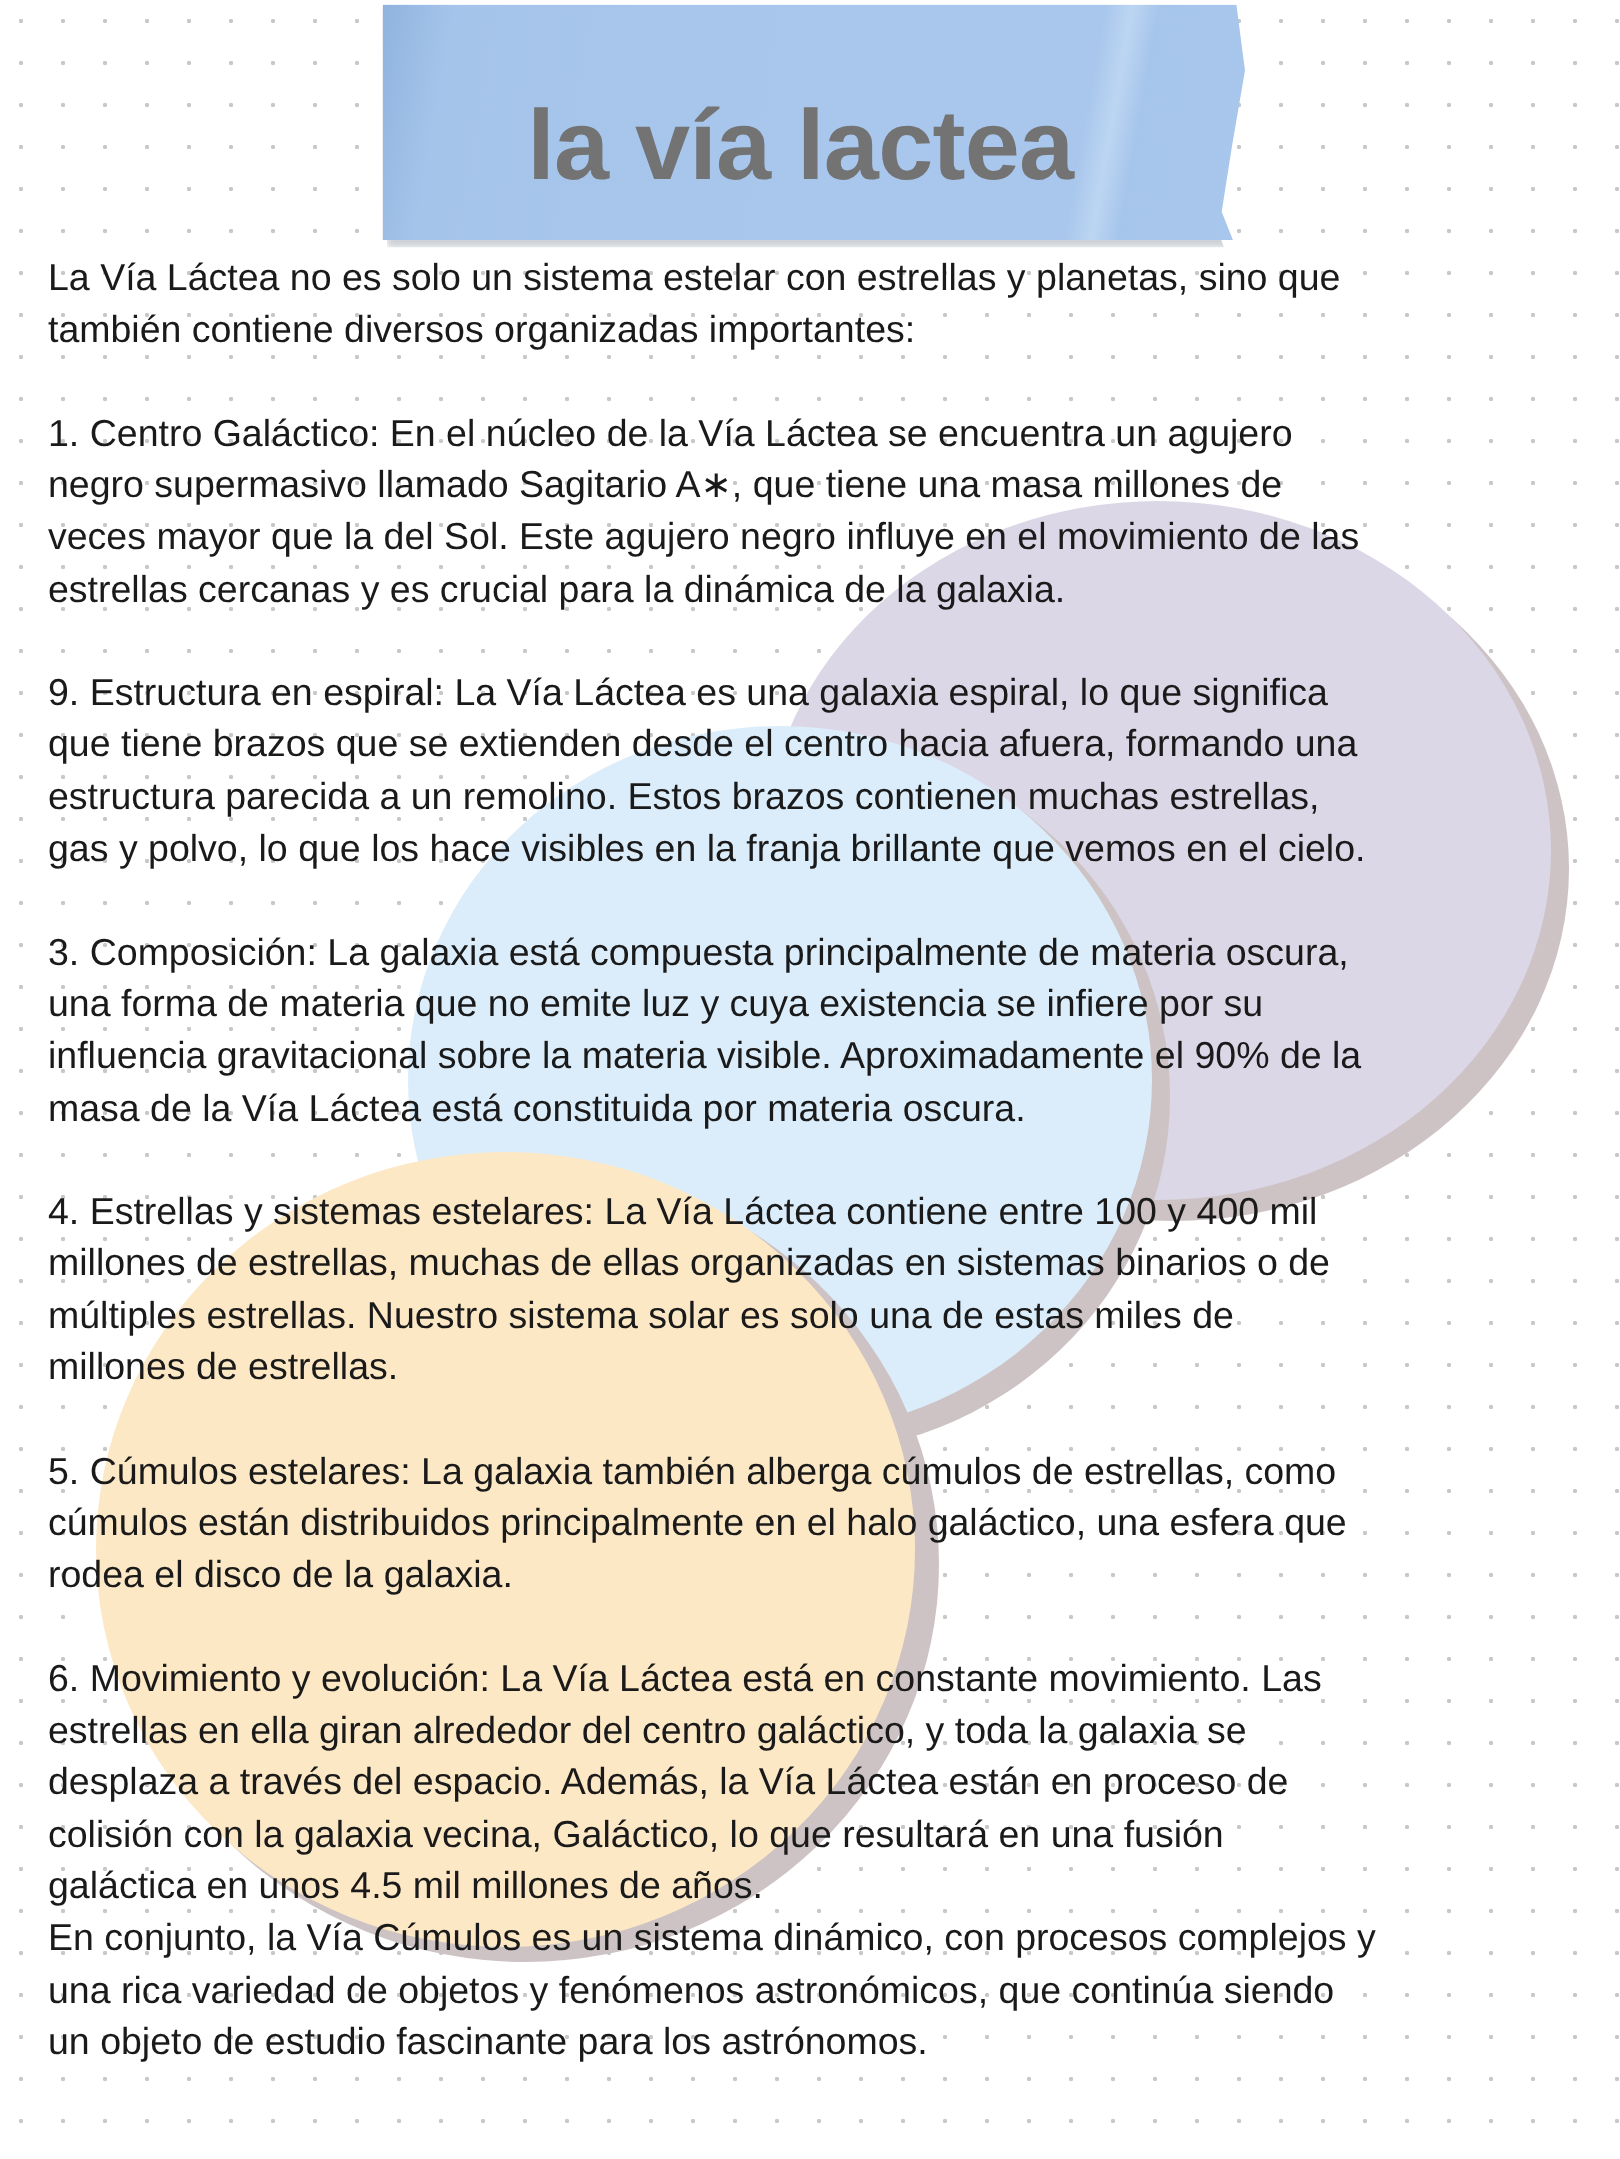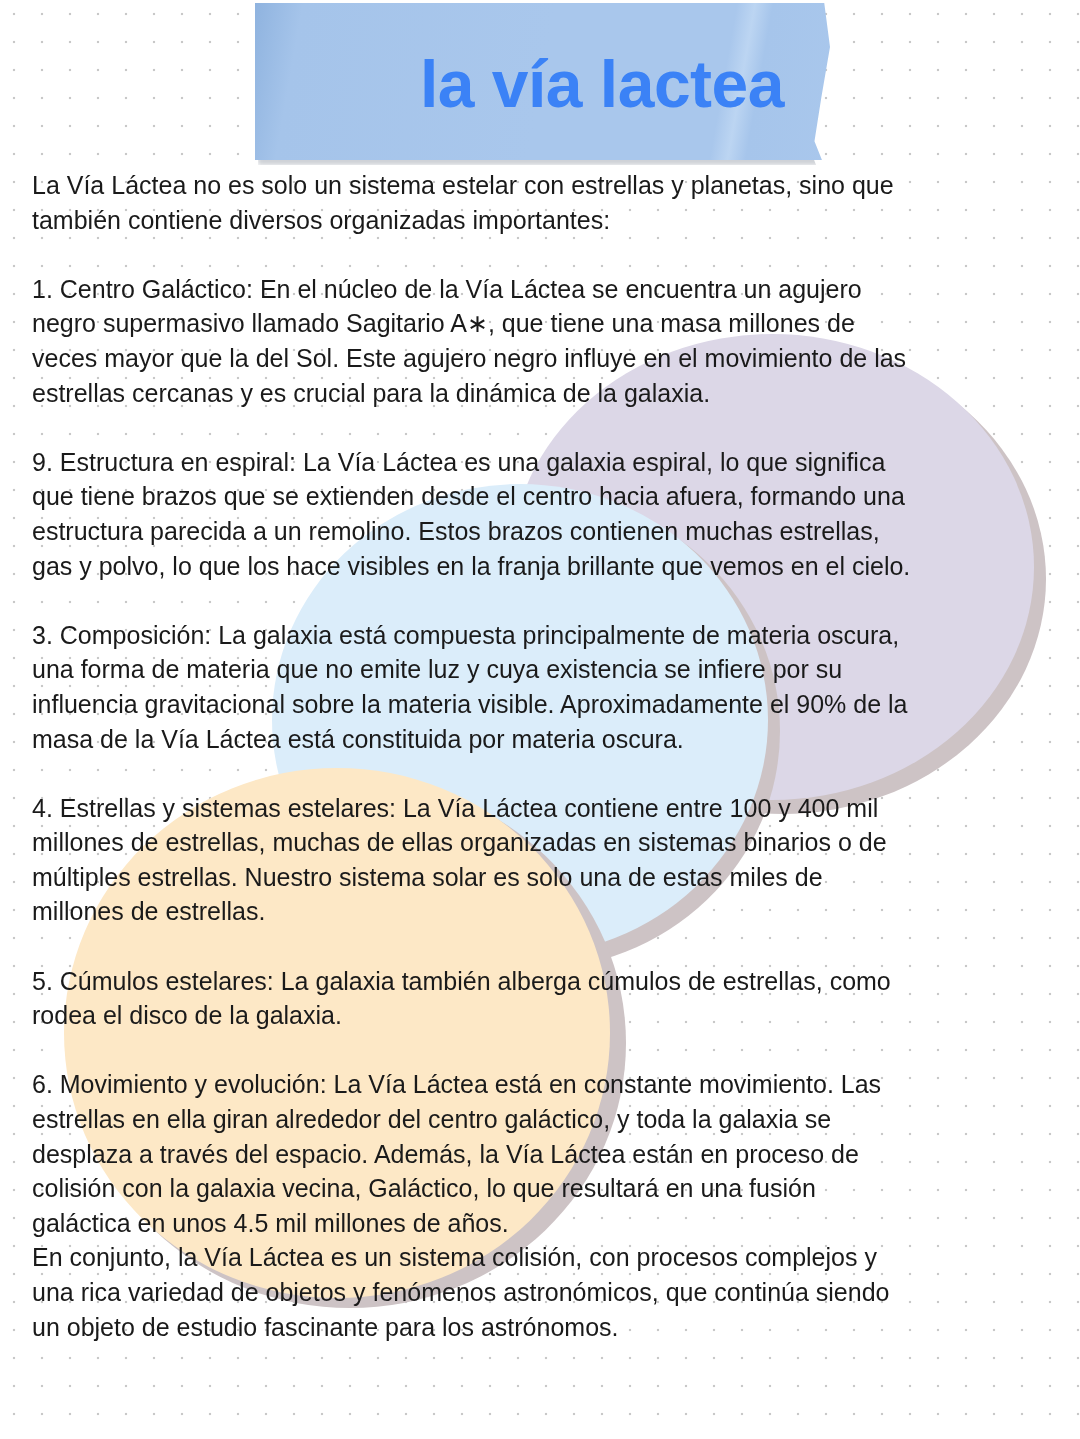--- a/index.html
+++ b/index.html
@@ -48,28 +48,28 @@
     height: 157px;
     background: rgba(60,70,90,0.25);
     filter: blur(2px);
     clip-path: polygon(0 0, 99% 0, 100% 28%, 98.5% 60%, 97.3% 88%, 98.6% 100%, 0 100%);
   }
   .title {
     position: absolute;
     left: 255px;
     top: 30px;
     width: 525px;
-    text-align: right;
+    text-align: center;
     font-family: "Liberation Sans", sans-serif;
     font-weight: bold;
     font-size: 66px;
     line-height: 100px;
-    color: #3b82f6;
+    color: #737373;
     letter-spacing: -0.5px;
-    margin: 4px;
+    margin: 16px;
   }
   .content {
     position: absolute;
     left: 32px;
     top: 168px;
     width: 1040px;
     font-family: "Liberation Sans", sans-serif;
     font-size: 25px;
     line-height: 34.6px;
     color: #1a1a1a;
@@ -124,29 +124,30 @@
 
   <p>
     <span class="line">4. Estrellas y sistemas estelares: La Vía Láctea contiene entre 100 y 400 mil</span>
     <span class="line">millones de estrellas, muchas de ellas organizadas en sistemas binarios o de</span>
     <span class="line">múltiples estrellas. Nuestro sistema solar es solo una de estas miles de</span>
     <span class="line">millones de estrellas.</span>
   </p>
 
   <p>
     <span class="line">5. Cúmulos estelares: La galaxia también alberga cúmulos de estrellas, como</span>
+    <span class="line">cúmulos están distribuidos principalmente en el halo galáctico, una esfera que</span>
     <span class="line">rodea el disco de la galaxia.</span>
   </p>
 
   <p class="tight">
     <span class="line">6. Movimiento y evolución: La Vía Láctea está en constante movimiento. Las</span>
     <span class="line">estrellas en ella giran alrededor del centro galáctico, y toda la galaxia se</span>
     <span class="line">desplaza a través del espacio. Además, la Vía Láctea están en proceso de</span>
     <span class="line">colisión con la galaxia vecina, Galáctico, lo que resultará en una fusión</span>
     <span class="line">galáctica en unos 4.5 mil millones de años.</span>
   </p>
 
   <p class="tight">
-    <span class="line">En conjunto, la Vía Láctea es un sistema colisión, con procesos complejos y</span>
+    <span class="line">En conjunto, la Vía Cúmulos es un sistema dinámico, con procesos complejos y</span>
     <span class="line">una rica variedad de objetos y fenómenos astronómicos, que continúa siendo</span>
     <span class="line">un objeto de estudio fascinante para los astrónomos.</span>
   </p>
 </div>
 
 </body></html>

